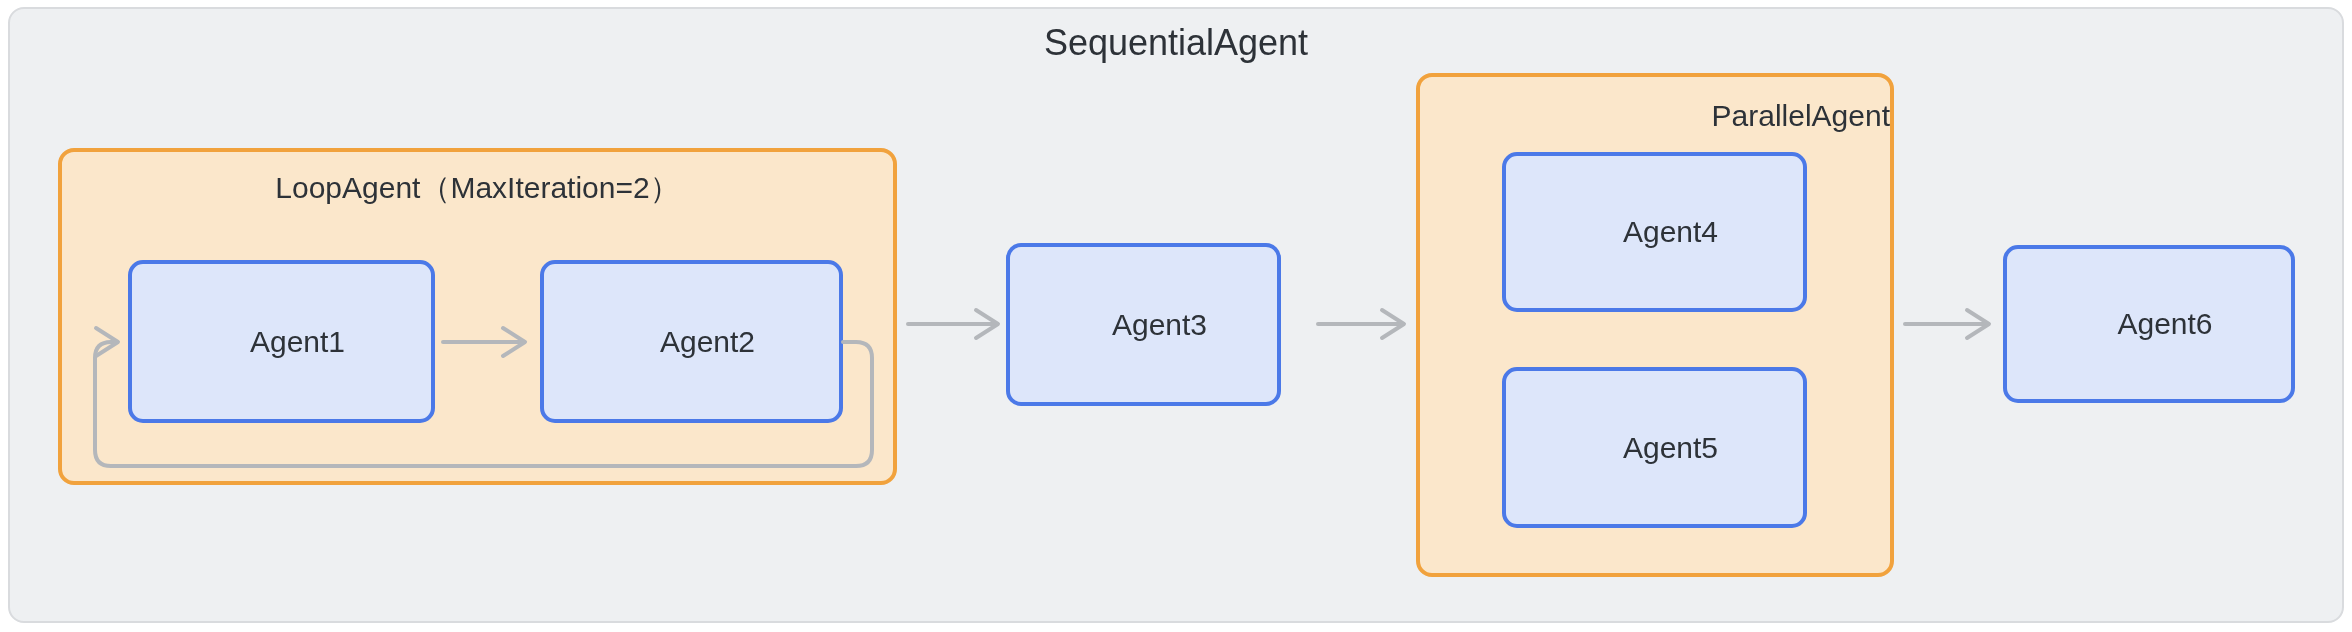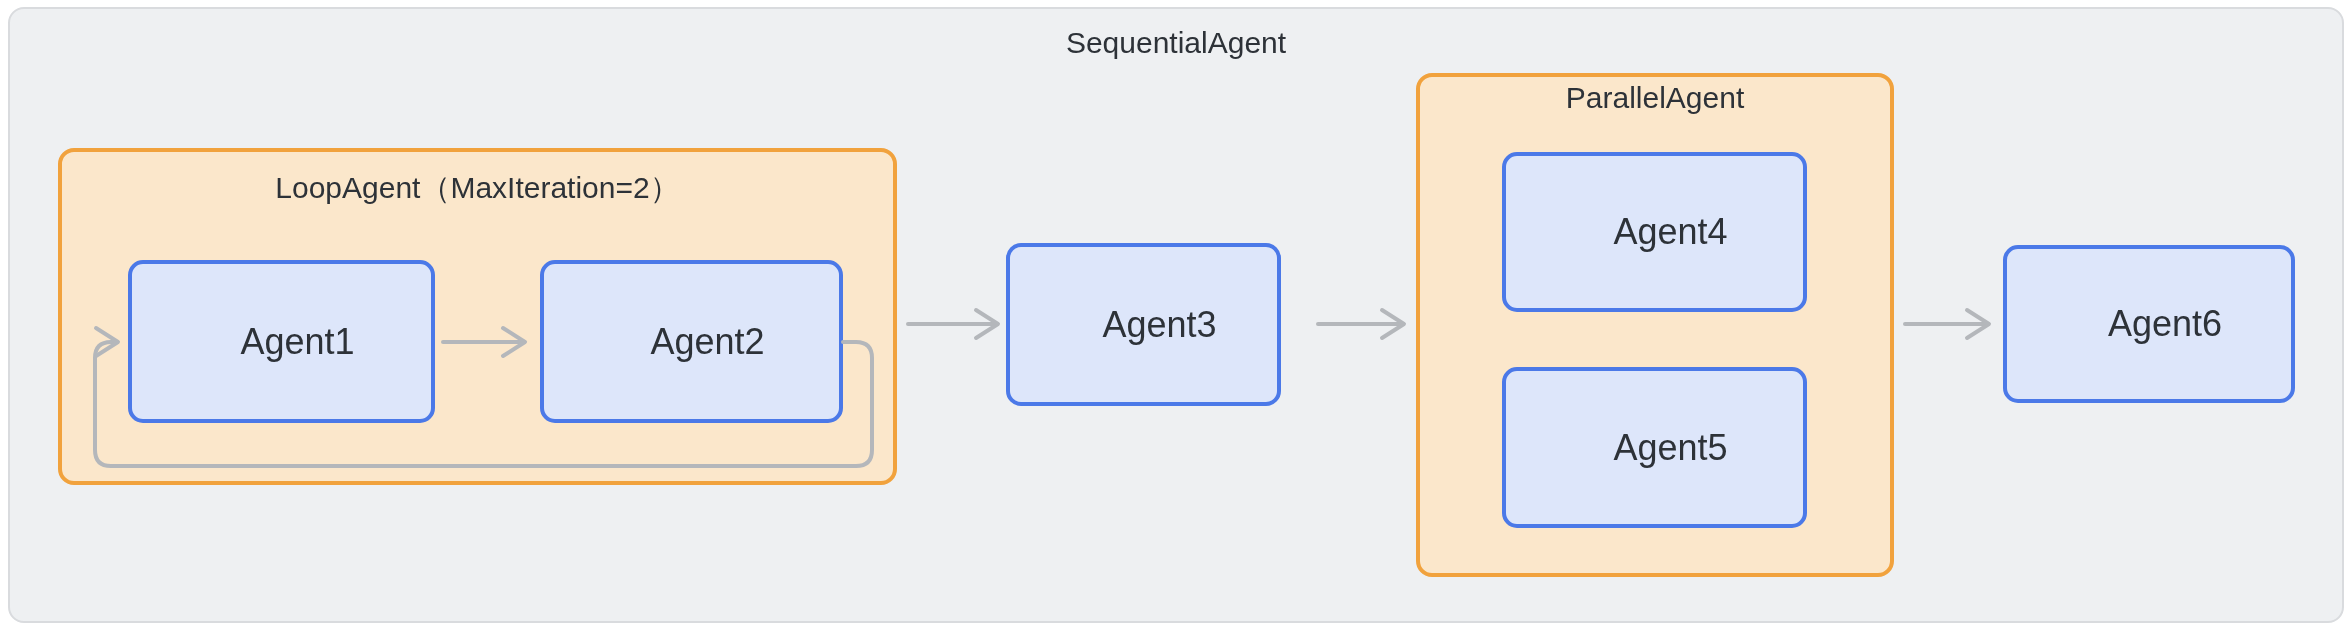--- a/index.html
+++ b/index.html
@@ -18,52 +18,52 @@
     background: var(--container_fill, #eef0f2);
     border: 2px solid var(--container_border, #d9dbde);
     border-radius: 16px;
     box-sizing: border-box;
   }
   .outer-title {
     position: absolute;
     left: 0; top: 14px;
     width: 100%;
     text-align: center;
-    font-size: 30px;
+    font-size: 36px;
     line-height: 40px;
     color: var(--text, #2d3238);
   }
   .group {
     position: absolute;
     background: var(--group_fill, #fbe7cb);
     border: 4px solid var(--group_border, #f1a23d);
     border-radius: 16px;
     box-sizing: border-box;
   }
   .group-title {
     width: 100%;
     text-align: center;
     font-size: 30px;
     line-height: 36px;
     color: var(--text, #2d3238);
   }
   .group-loop  { left: 58px; top: 148px; width: 839px; height: 337px; }
   .group-loop .group-title { padding-top: 18px; }
   .group-parallel { left: 1416px; top: 73px; width: 478px; height: 504px; }
-  .group-parallel .group-title { padding-top: 3px; }
+  .group-parallel .group-title { padding-top: 21px; text-align: right; }
   .node {
     position: absolute;
     background: var(--node_fill, #dde6fa);
     border: 4px solid var(--node_border, #4b79e8);
     border-radius: 15px;
     box-sizing: border-box;
     display: flex;
     align-items: center;
     justify-content: center;
-    font-size: 36px;
+    font-size: 30px;
     color: var(--text, #2d3238);
     padding-left: 32px;
   }
   .node-agent1 { left: 128px;  top: 260px; width: 307px; height: 163px; }
   .node-agent2 { left: 540px;  top: 260px; width: 303px; height: 163px; text-align: right; }
   .node-agent3 { left: 1006px; top: 243px; width: 275px; height: 163px; }
   .node-agent4 { left: 1502px; top: 152px; width: 305px; height: 160px; }
   .node-agent5 { left: 1502px; top: 367px; width: 305px; height: 161px; }
   .node-agent6 { left: 2003px; top: 245px; width: 292px; height: 158px; }
   .arrow-layer {

